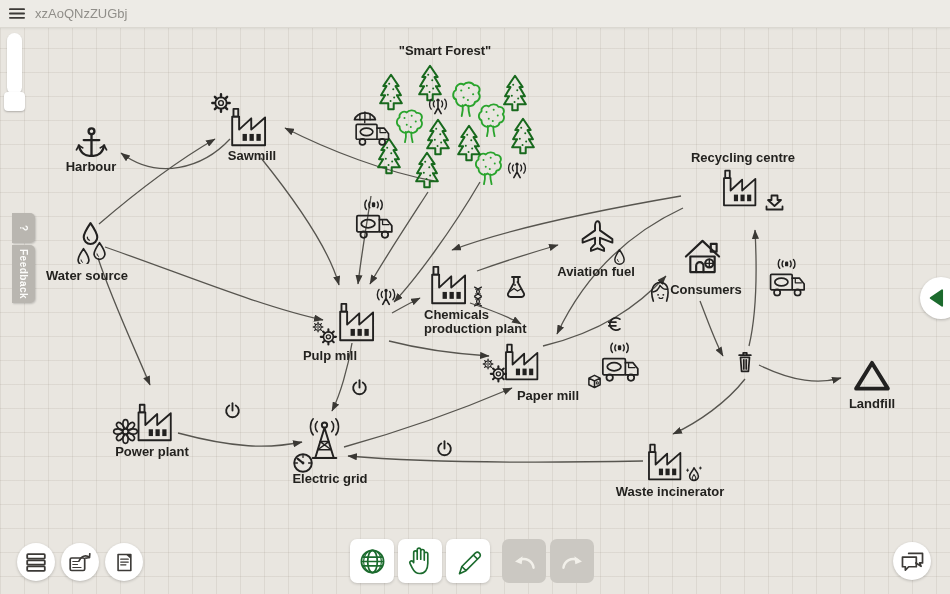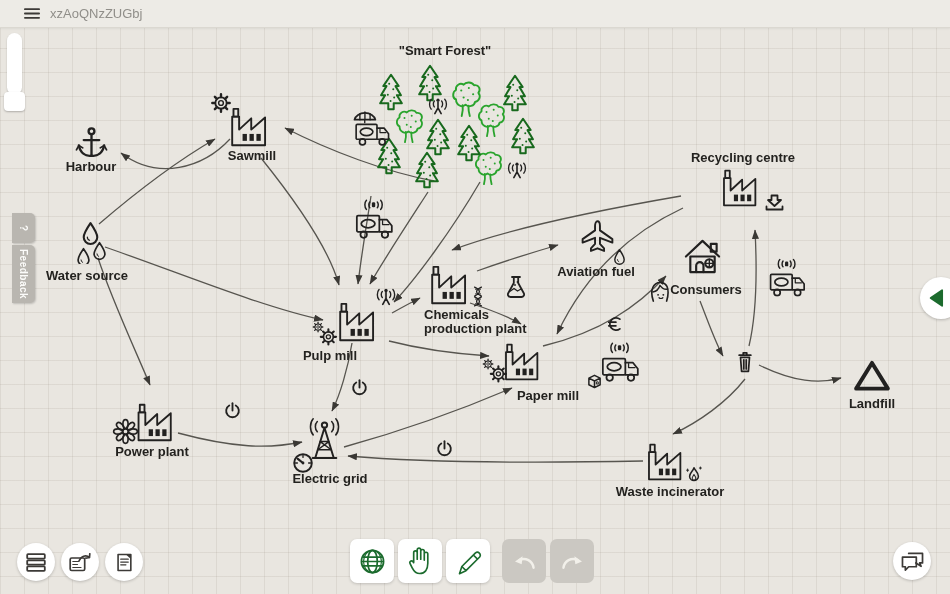--- a/index.html
+++ b/index.html
@@ -9,21 +9,21 @@
                         linear-gradient(90deg,rgba(151,144,131,.16) 1px,transparent 1px);
        background-size:24px 24px;
        font-family:"Liberation Sans",sans-serif;}
   svg.diagram{position:absolute;left:0;top:0;color:#222120;}
   .edge{fill:none;stroke:#57554f;stroke-width:1.3px;}
   .lbl{font-family:"Liberation Sans",sans-serif;font-weight:bold;font-size:13px;fill:#23221f;}
   .u-pine{color:#18691d;}
   .u-broadleaf{color:#2aa42d;}
   .topbar{position:absolute;left:0;top:0;right:0;height:27px;background:#edebe6;
           border-bottom:1px solid #dbd8d1;box-shadow:0 1px 2px rgba(0,0,0,.06);
-          display:flex;align-items:center;gap:10px;padding:0 24px;z-index:5;}
+          display:flex;align-items:center;gap:10px;padding:0 9px;z-index:5;}
   .title{color:#908e89;font-size:13px;}
   .zoom-slider{position:absolute;left:7px;top:33px;width:15px;height:62px;background:#fff;
                border-radius:8px;box-shadow:0 1px 2px rgba(0,0,0,.2);z-index:4;}
   .zoom-thumb{position:absolute;left:-3px;bottom:-16px;width:21px;height:19px;background:#fff;
               border-radius:4px;box-shadow:0 1px 2px rgba(0,0,0,.25);}
   .side-tab{position:absolute;left:12px;width:23px;background:#b9b6b0;color:#fcfcfa;
             font-weight:bold;font-size:10px;letter-spacing:.5px;writing-mode:vertical-rl;
             display:flex;align-items:center;justify-content:center;
             border-radius:0 5px 5px 0;box-shadow:1px 1px 2px rgba(0,0,0,.18);z-index:4;}
   .help{top:213px;height:30px;}

